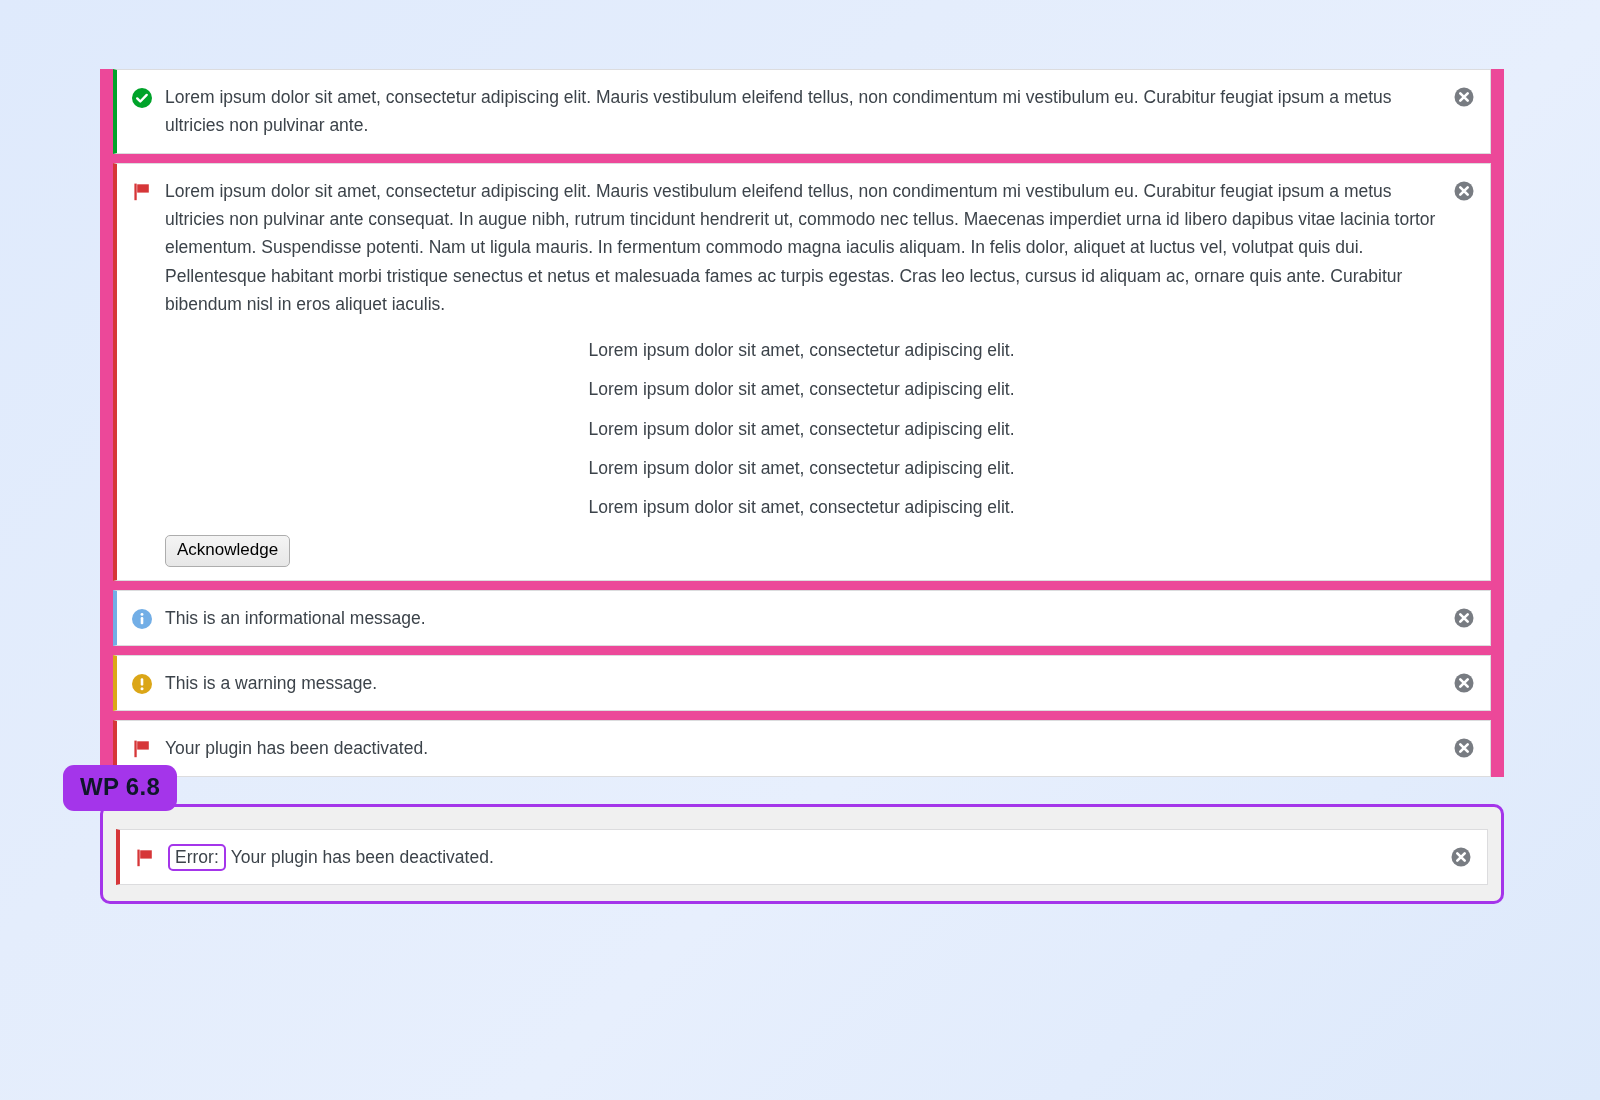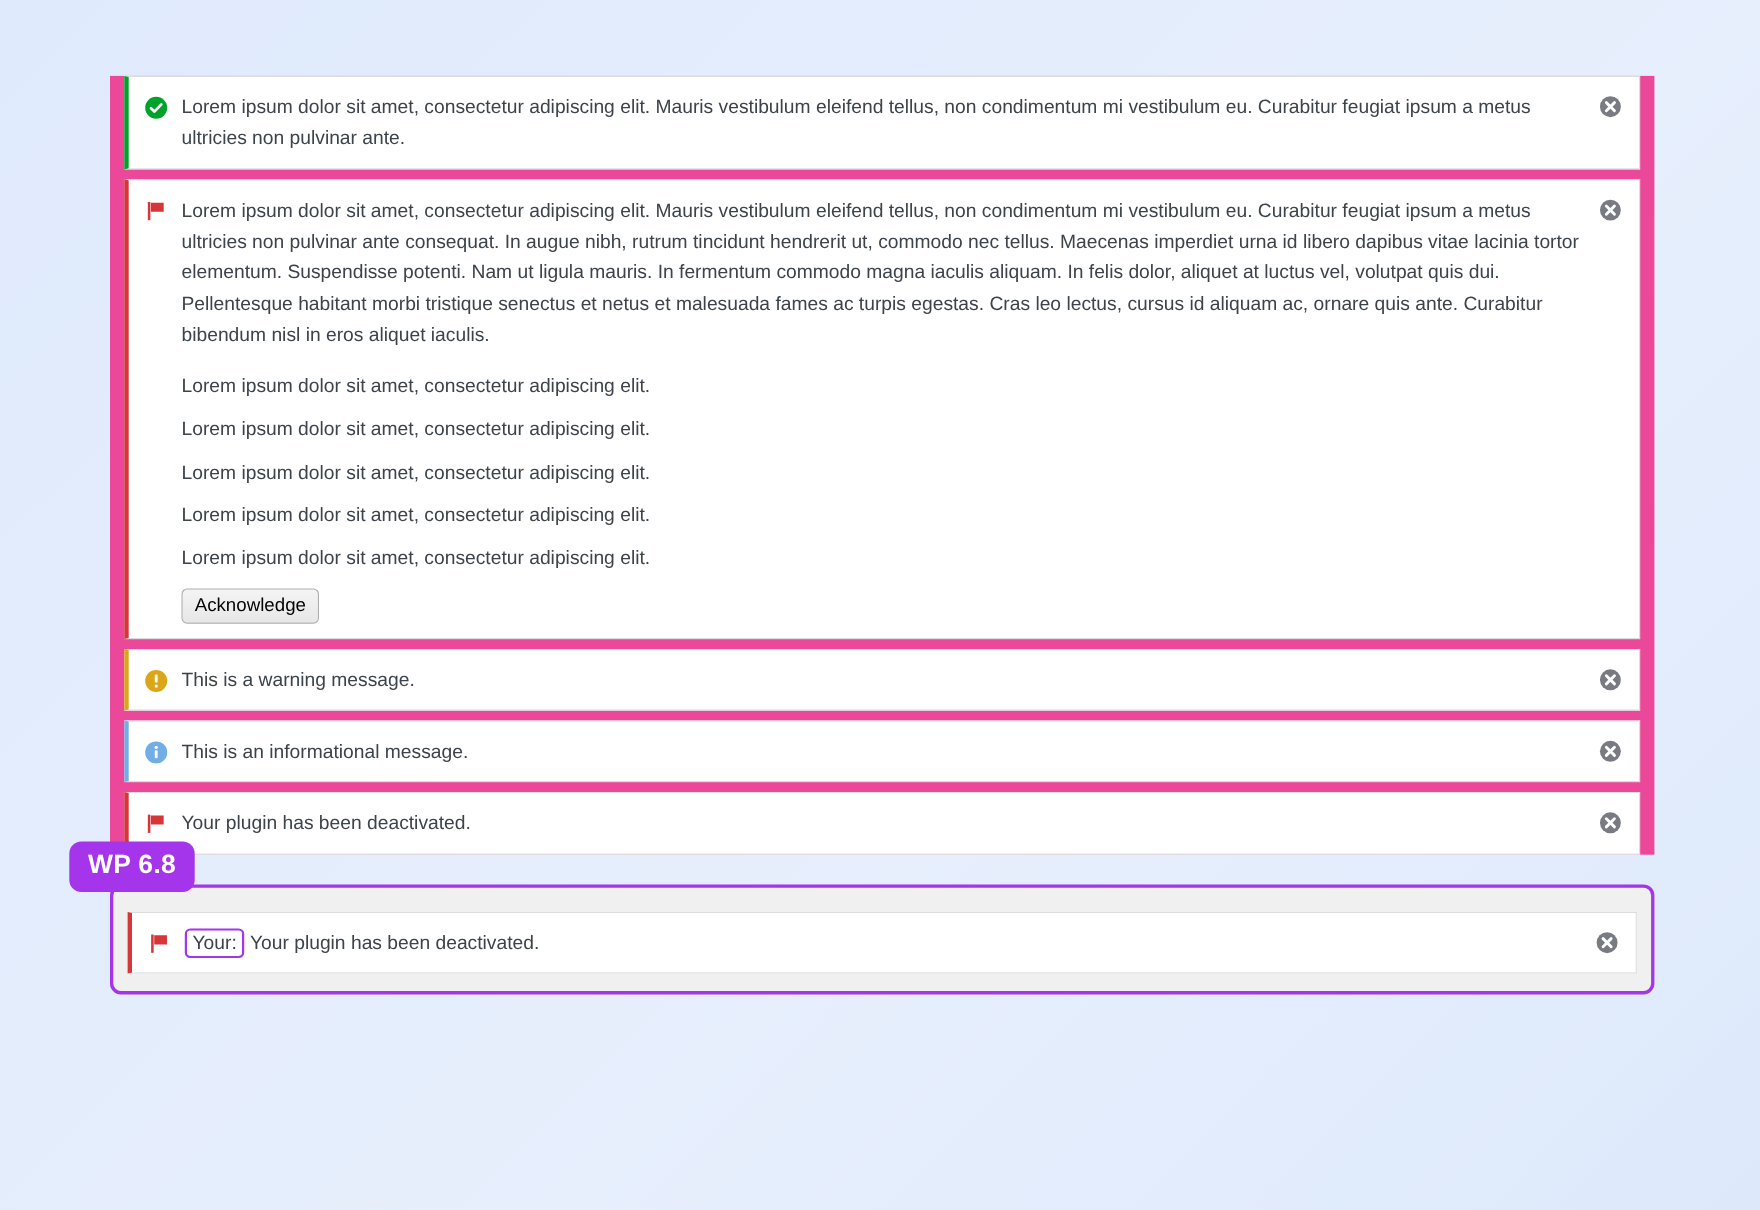--- a/index.html
+++ b/index.html
@@ -47,21 +47,21 @@
 
   .notice-icon {
     flex: 0 0 auto;
     width: 22px; height: 22px;
     margin: 4px 12px 0 2px;
     display: block;
   }
   .notice-body { flex: 1 1 auto; min-width: 0; }
   .notice-body p { margin: 0; }
   .notice-body p + p { margin-top: 0.95em; }
-  .notice-body .line { margin: 0 0 11px 0; }
+  .notice-body .line { margin: 0 0 11px 0; text-align: center; }
   .notice-body .line:last-of-type { margin-bottom: 13px; }
 
   
   .dismiss {
     position: absolute;
     top: 14px; right: 13px;
     width: 26px; height: 26px;
     border: 0; padding: 0; margin: 0;
     background: transparent;
     cursor: pointer;
@@ -87,21 +87,21 @@
     border-radius: 10px;
     background: #f0f0f0;
     margin-top: 27px;
     padding: 16px 0 6px 0;
   }
   .hl-badge {
     position: absolute;
     left: -40px;
     top: -42px;
     background: #a435ea;
-    color: #ffffff;
+    color: #0f172a;
     font-size: 24px;
     font-weight: bold;
     padding: 8px 17px 10px;
     border-radius: 11px;
     letter-spacing: 0.3px;
     white-space: nowrap;
   }
   .hl-group .notice { margin: 6px 13px 10px 13px; }
 
   .error-prefix {
@@ -159,20 +159,41 @@
         </div>
       </div>
       <button class="dismiss" aria-label="Dismiss this notice">
         <svg width="26" height="26" viewBox="0 0 26 26" aria-hidden="true">
           <circle cx="13" cy="13" r="9.5" fill="#787c82"></circle>
           <path d="M9.3 9.3l7.4 7.4M16.7 9.3l-7.4 7.4" stroke="#fff" stroke-width="2.6" stroke-linecap="round"></path>
         </svg>
       </button>
     </div>
 
+    <div class="notice info">
+      <div class="notice-row">
+        <span class="notice-icon">
+          <svg width="22" height="22" viewBox="0 0 22 22" aria-hidden="true">
+            <circle cx="11" cy="11" r="10" fill="#72aee6"></circle>
+            <circle cx="11" cy="6.4" r="1.45" fill="#fff"></circle>
+            <rect x="9.7" y="9.1" width="2.6" height="7.2" rx="1.1" fill="#fff"></rect>
+          </svg>
+        </span>
+        <div class="notice-body">
+          <p>This is an informational message.</p>
+        </div>
+      </div>
+      <button class="dismiss" aria-label="Dismiss this notice">
+        <svg width="26" height="26" viewBox="0 0 26 26" aria-hidden="true">
+          <circle cx="13" cy="13" r="9.5" fill="#787c82"></circle>
+          <path d="M9.3 9.3l7.4 7.4M16.7 9.3l-7.4 7.4" stroke="#fff" stroke-width="2.6" stroke-linecap="round"></path>
+        </svg>
+      </button>
+    </div>
+
     <div class="notice warning">
       <div class="notice-row">
         <span class="notice-icon">
           <svg width="22" height="22" viewBox="0 0 22 22" aria-hidden="true">
             <circle cx="11" cy="11" r="10" fill="#dba617"></circle>
             <rect x="9.7" y="5.2" width="2.6" height="7.4" rx="1.2" fill="#fff"></rect>
             <circle cx="11" cy="15.7" r="1.5" fill="#fff"></circle>
           </svg>
         </span>
         <div class="notice-body">
@@ -180,41 +201,20 @@
         </div>
       </div>
       <button class="dismiss" aria-label="Dismiss this notice">
         <svg width="26" height="26" viewBox="0 0 26 26" aria-hidden="true">
           <circle cx="13" cy="13" r="9.5" fill="#787c82"></circle>
           <path d="M9.3 9.3l7.4 7.4M16.7 9.3l-7.4 7.4" stroke="#fff" stroke-width="2.6" stroke-linecap="round"></path>
         </svg>
       </button>
     </div>
 
-    <div class="notice info">
-      <div class="notice-row">
-        <span class="notice-icon">
-          <svg width="22" height="22" viewBox="0 0 22 22" aria-hidden="true">
-            <circle cx="11" cy="11" r="10" fill="#72aee6"></circle>
-            <circle cx="11" cy="6.4" r="1.45" fill="#fff"></circle>
-            <rect x="9.7" y="9.1" width="2.6" height="7.2" rx="1.1" fill="#fff"></rect>
-          </svg>
-        </span>
-        <div class="notice-body">
-          <p>This is an informational message.</p>
-        </div>
-      </div>
-      <button class="dismiss" aria-label="Dismiss this notice">
-        <svg width="26" height="26" viewBox="0 0 26 26" aria-hidden="true">
-          <circle cx="13" cy="13" r="9.5" fill="#787c82"></circle>
-          <path d="M9.3 9.3l7.4 7.4M16.7 9.3l-7.4 7.4" stroke="#fff" stroke-width="2.6" stroke-linecap="round"></path>
-        </svg>
-      </button>
-    </div>
-
     <div class="notice error">
       <div class="notice-row">
         <span class="notice-icon">
           <svg width="22" height="22" viewBox="0 0 22 22" aria-hidden="true">
             <rect x="3.4" y="2.6" width="2.3" height="16.6" fill="#d63638"></rect>
             <path d="M6.2 3.3h11.6v8.3H6.2z" fill="#d63638"></path>
           </svg>
         </span>
         <div class="notice-body">
           <p>Your plugin has been deactivated.</p>
@@ -235,21 +235,21 @@
 
     <div class="notice error">
       <div class="notice-row">
         <span class="notice-icon">
           <svg width="22" height="22" viewBox="0 0 22 22" aria-hidden="true">
             <rect x="3.4" y="2.6" width="2.3" height="16.6" fill="#d63638"></rect>
             <path d="M6.2 3.3h11.6v8.3H6.2z" fill="#d63638"></path>
           </svg>
         </span>
         <div class="notice-body">
-          <p><span class="error-prefix">Your:</span><span>Your plugin has been deactivated.</span></p>
+          <p><span class="error-prefix">Error:</span><span>Your plugin has been deactivated.</span></p>
         </div>
       </div>
       <button class="dismiss" aria-label="Dismiss this notice">
         <svg width="26" height="26" viewBox="0 0 26 26" aria-hidden="true">
           <circle cx="13" cy="13" r="9.5" fill="#787c82"></circle>
           <path d="M9.3 9.3l7.4 7.4M16.7 9.3l-7.4 7.4" stroke="#fff" stroke-width="2.6" stroke-linecap="round"></path>
         </svg>
       </button>
     </div>
   </div>

